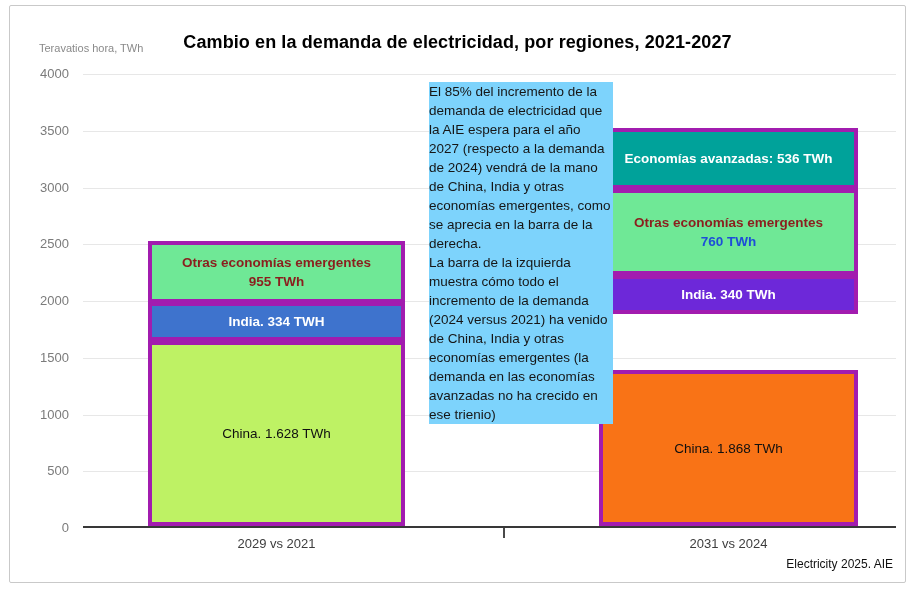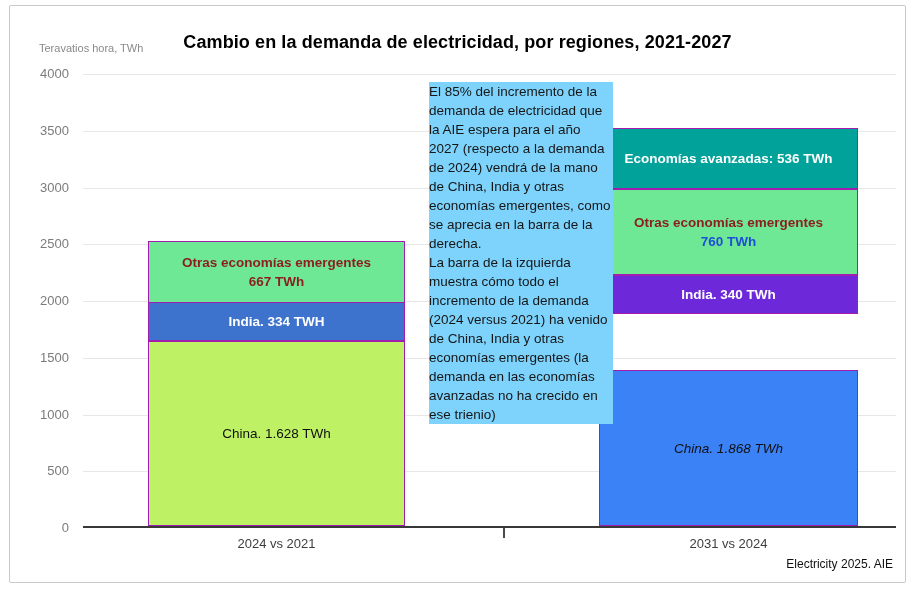--- a/index.html
+++ b/index.html
@@ -45,21 +45,21 @@
     left: -86px; width: 72px;
     text-align: right;
     font-size: 13px; color: #7b7b7b;
     line-height: 18px;
   }
   .bar {
     position: absolute; bottom: 0; height: 100%;
   }
   .segment {
     position: absolute; left: 0; width: 100%;
-    border: 1px solid #a21caf;
+    border: 4px solid #a21caf;
     display: flex; flex-direction: column;
     align-items: center; justify-content: center;
     text-align: center;
   }
   .segment .seg-line { font-size: 13.5px; line-height: 19px; }
   .mid-tick {
     position: absolute;
     left: 493px; top: 522px;
     width: 2px; height: 10px;
     background: #4a4a4a;
@@ -112,41 +112,41 @@
       <div class="y-tick" style="top: -9px;">4000</div>
       <div class="bar" style="left: 65px; width: 257px;">
         <div class="segment" style="bottom: 0px; height: 184.778px; background: #bef264;">
           <div class="seg-line" style="color: rgb(16, 16, 16); font-weight: normal;">China. 1.628 TWh</div>
         </div>
         <div class="segment" style="bottom: 184.778px; height: 39px; background: rgb(62, 115, 205);">
           <div class="seg-line" style="color: rgb(255, 255, 255); font-weight: bold;">India. 334 TWH</div>
         </div>
         <div class="segment" style="bottom: 222.687px; height: 62.5385px; background: rgb(111, 232, 150);">
           <div class="seg-line" style="color: rgb(139, 30, 30); font-weight: bold;">Otras economías emergentes</div>
-          <div class="seg-line" style="color: rgb(139, 30, 30); font-weight: bold;">667 TWh</div>
+          <div class="seg-line" style="color: rgb(139, 30, 30); font-weight: bold;">955 TWh</div>
         </div>
       </div>
       <div class="bar" style="left: 516px; width: 259px;">
-        <div class="segment" style="bottom: 0px; height: 156px; background: #3b82f6; font-style: italic;">
+        <div class="segment" style="bottom: 0px; height: 156px; background: #f97316;">
           <div class="seg-line" style="color: rgb(16, 16, 16); font-weight: normal;">China. 1.868 TWh</div>
         </div>
         <div class="segment" style="bottom: 212.018px; height: 38.59px; background: #6d28d9;">
           <div class="seg-line" style="color: rgb(255, 255, 255); font-weight: bold;">India. 340 TWh</div>
         </div>
         <div class="segment" style="bottom: 250.608px; height: 86.26px; background: rgb(111, 232, 150);">
           <div class="seg-line" style="color: rgb(139, 30, 30); font-weight: bold;">Otras economías emergentes</div>
           <div class="seg-line" style="color: #1d4ed8; font-weight: bold;">760 TWh</div>
         </div>
         <div class="segment" style="bottom: 336.868px; height: 60.836px; background: rgb(0, 162, 154);">
           <div class="seg-line" style="color: rgb(255, 255, 255); font-weight: bold;">Economías avanzadas: 536 TWh</div>
         </div>
       </div>
     </div>
 
   <div class="annotation">El 85% del incremento de la demanda de electricidad que la AIE espera para el año 2027 (respecto a la demanda de 2024) vendrá de la mano de China, India y otras economías emergentes, como se aprecia en la barra de la derecha.
 La barra de la izquierda muestra cómo todo el incremento de la demanda (2024 versus 2021) ha venido de China, India y otras economías emergentes (la demanda en las economías avanzadas no ha crecido en ese trienio)</div>
 
   <div class="mid-tick"></div>
-  <div class="xlabel xlabel-left">2024 vs 2021</div>
+  <div class="xlabel xlabel-left">2029 vs 2021</div>
   <div class="xlabel xlabel-right">2031 vs 2024</div>
 
   <div class="source">Electricity 2025. AIE</div>
 </div>
 
 </body></html>

